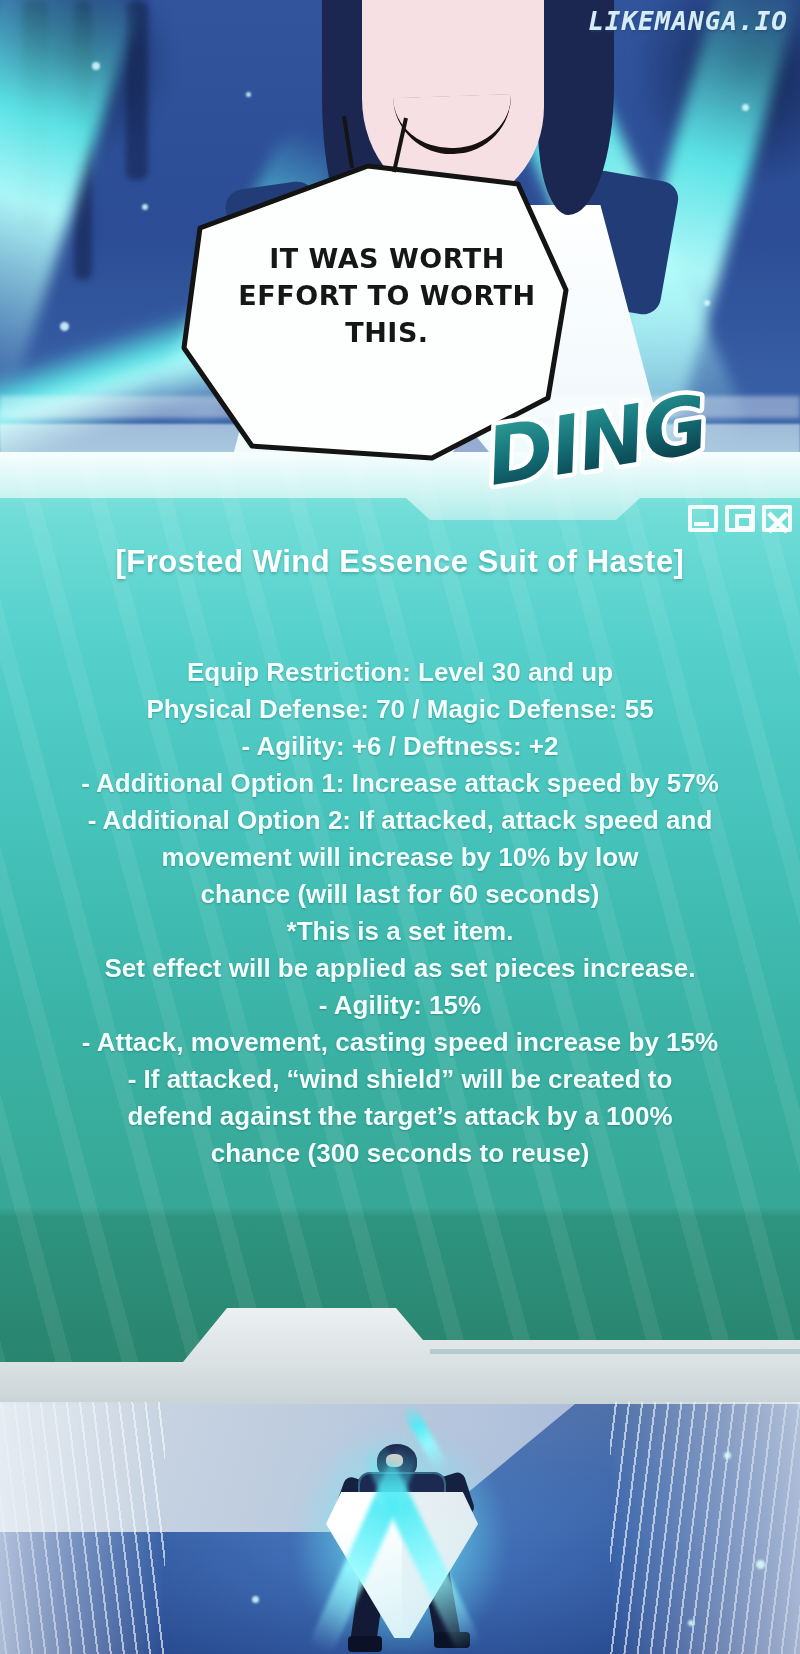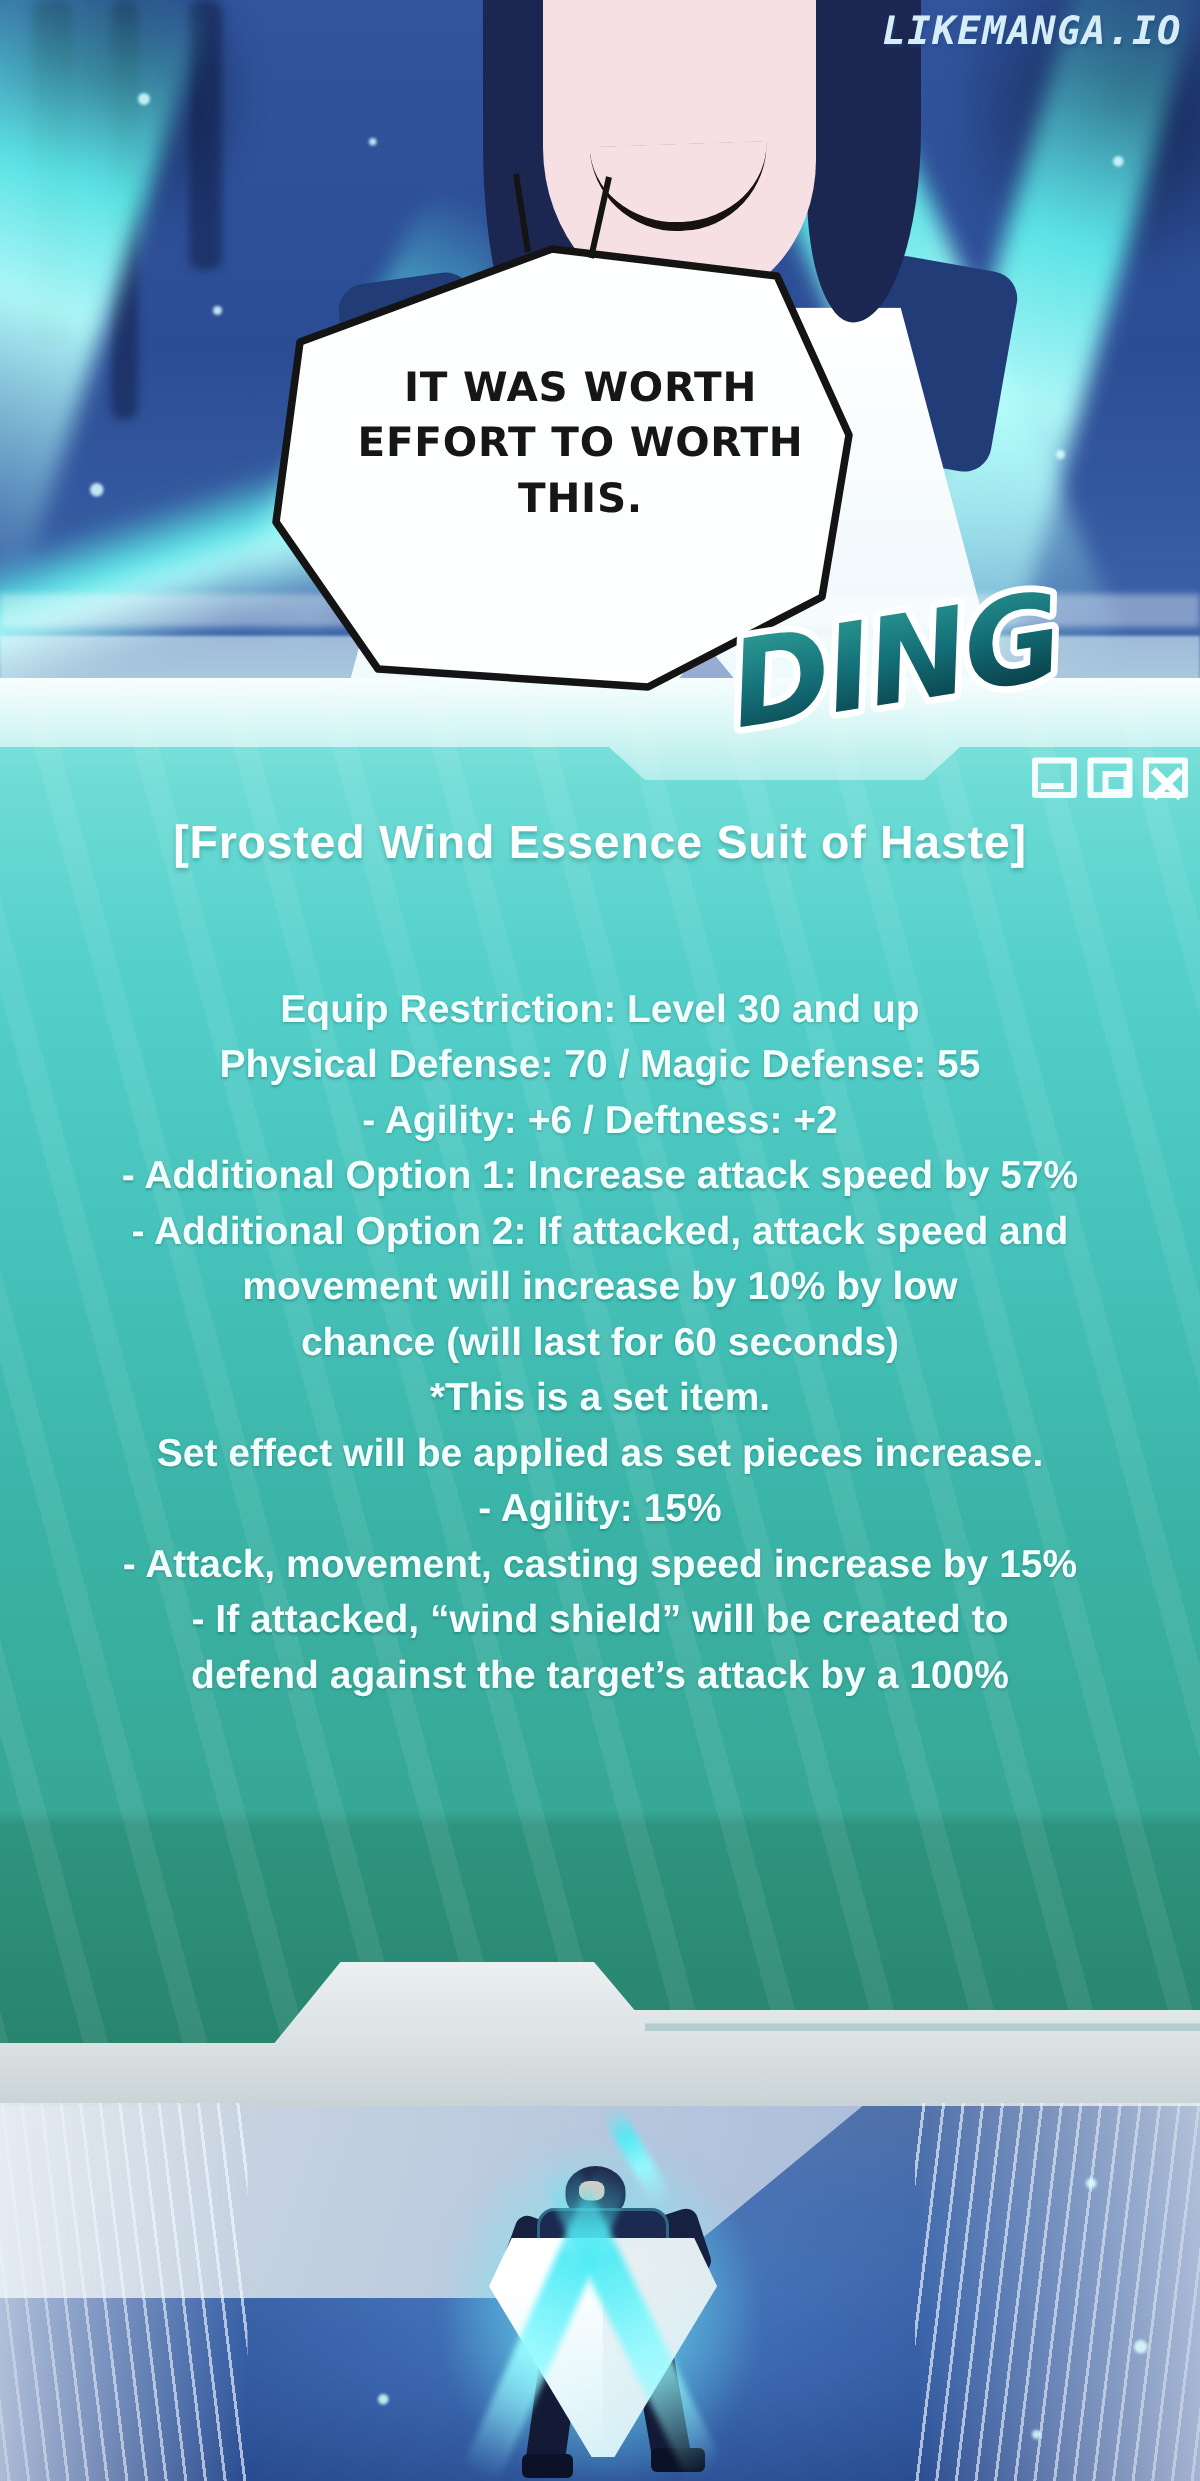--- a/index.html
+++ b/index.html
@@ -154,20 +154,21 @@
       <div>- Additional Option 1: Increase attack speed by 57%</div>
       <div>- Additional Option 2: If attacked, attack speed and</div>
       <div>movement will increase by 10% by low</div>
       <div>chance (will last for 60 seconds)</div>
       <div>*This is a set item.</div>
       <div>Set effect will be applied as set pieces increase.</div>
       <div>- Agility: 15%</div>
       <div>- Attack, movement, casting speed increase by 15%</div>
       <div>- If attacked, “wind shield” will be created to</div>
       <div>defend against the target’s attack by a 100%</div>
+      <div>chance (300 seconds to reuse)</div>
     </div>
 
   <div class="abs win-top-frame"></div>
   <div class="abs win-controls">
     <button class="ctrl" title="minimize">
       <span class="min-bar"></span>
     </button>
     <button class="ctrl" title="maximize">
       <span class="max-box"></span>
     </button>

